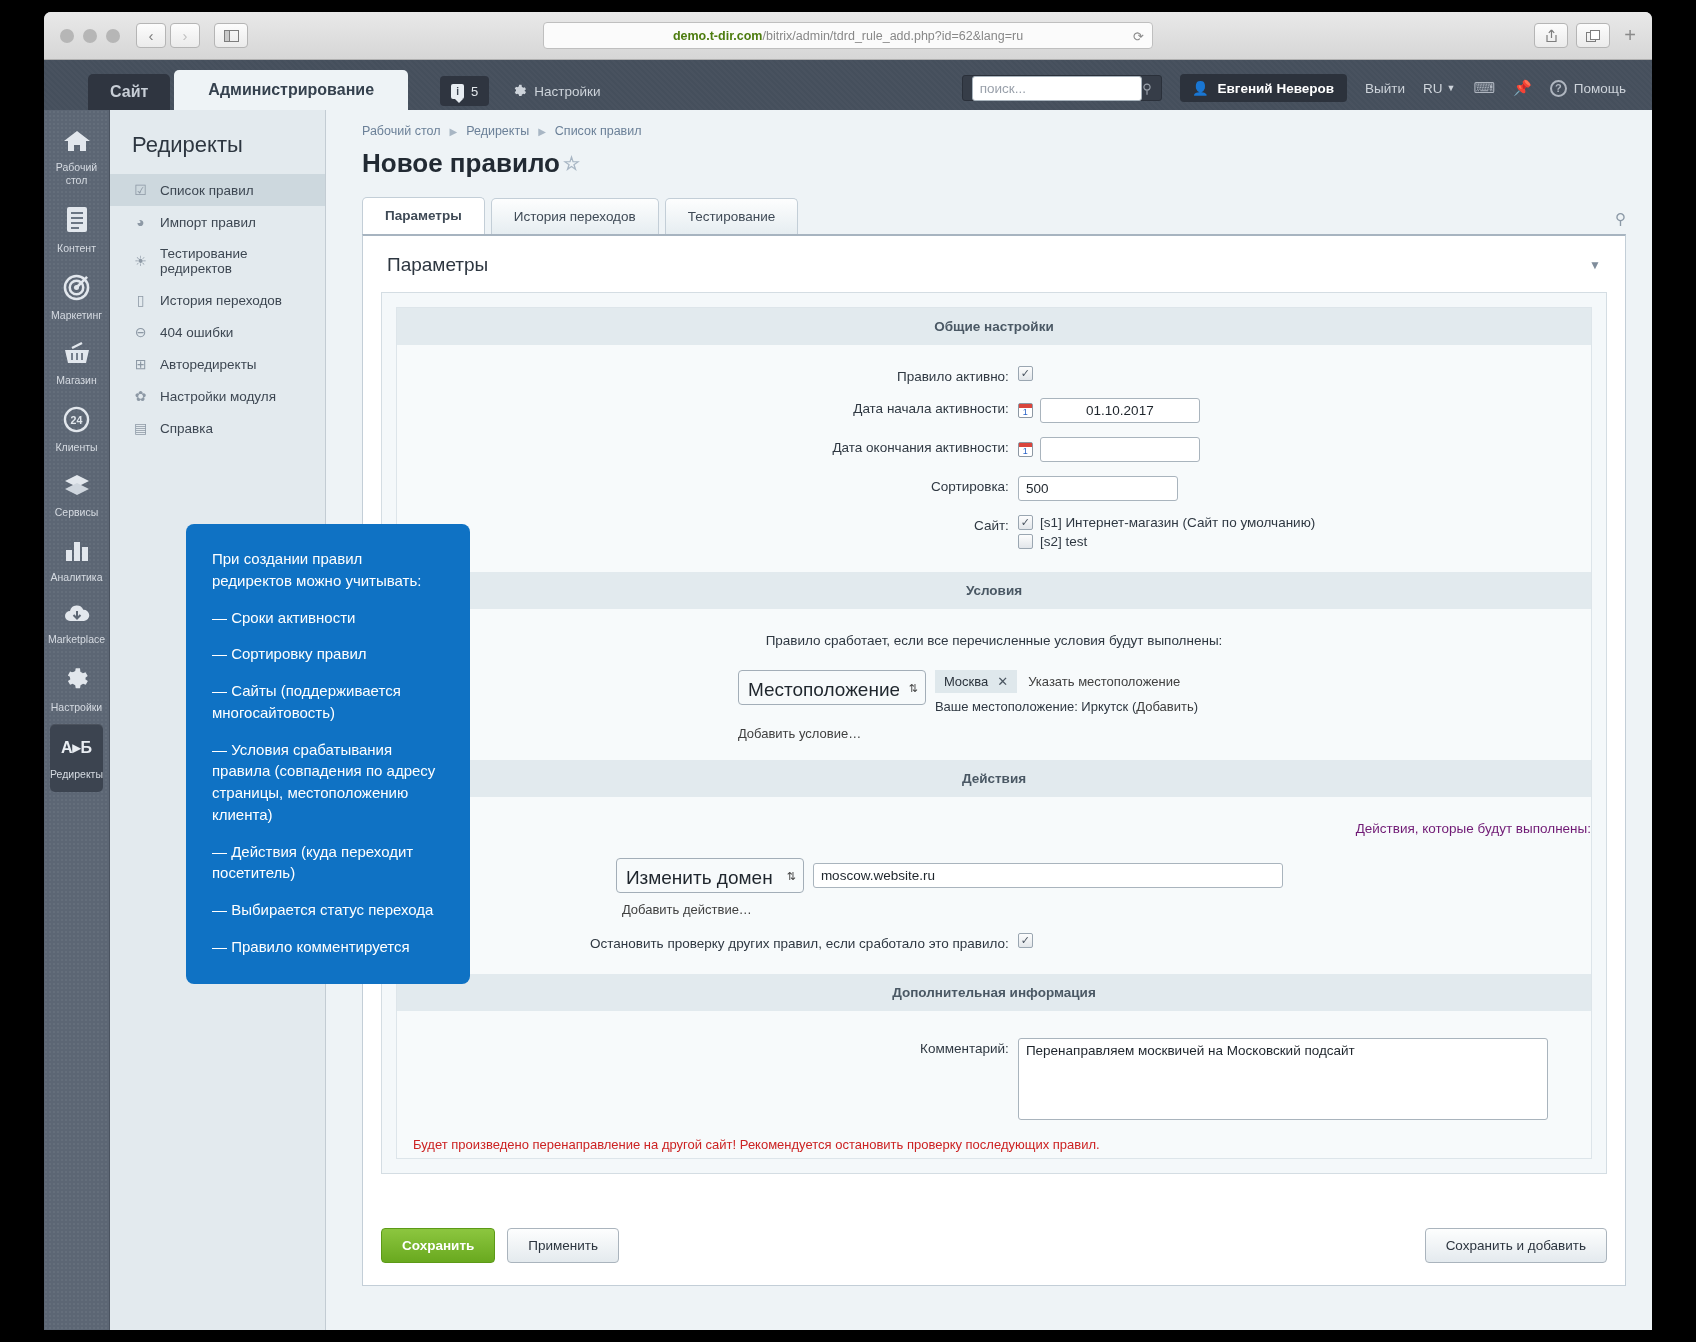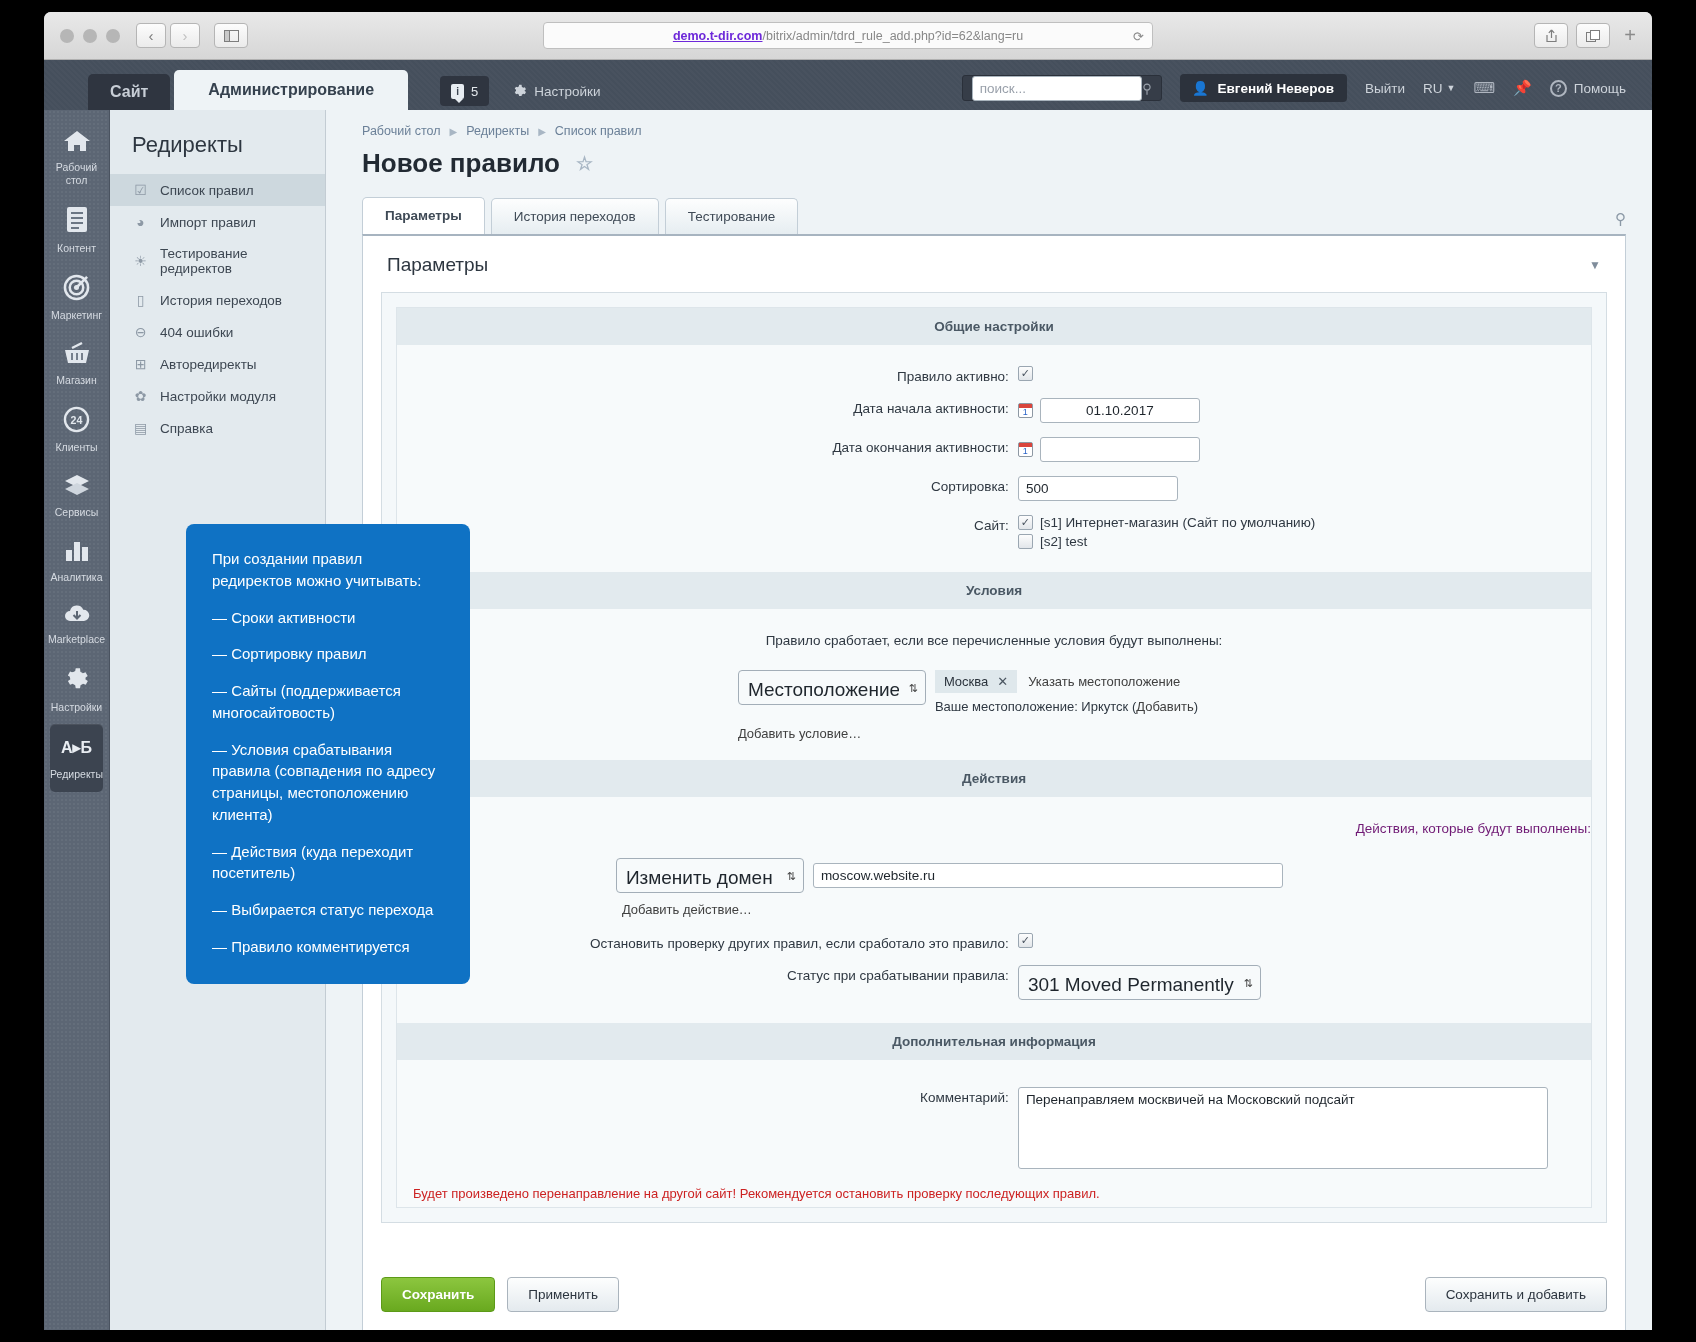--- a/index.html
+++ b/index.html
@@ -45,21 +45,21 @@
     border-radius:4px;
     display:flex; align-items:center; justify-content:center;
   }
   .urlbar {
     position:absolute; left:50%; transform:translateX(-50%);
     width:610px; height:27px;
     background:#fbfbfb; border:1px solid #bfbfbf; border-radius:4px;
     display:flex; align-items:center; justify-content:center;
     font-size:12.5px; color:#888;
   }
-  .urlbar .host { color:#6d28d9; font-weight:bold;text-decoration:underline; }
+  .urlbar .host { color:#4d7c0f; font-weight:bold; }
   .reload {
     position:absolute; right:8px; top:50%; transform:translateY(-50%);
     font-size:13px; color:#8a8a8a;
   }
   .right-chrome { margin-left:auto; display:flex; gap:8px; align-items:center; }
   .plus { font-size:20px; color:#8a8a8a; margin-left:6px; }
 
   
   #page { position:absolute; left:0; top:48px; right:0; bottom:0; background:#fff; overflow:hidden; }
   .bx-header {
@@ -163,21 +163,21 @@
   .menu-item.active { background:#cdd8de; }
   .mi-ic { width:17px; text-align:center; color:#8d99a5; font-size:14px; flex:0 0 17px; }
 
   
   .main { flex:1; background:#eef3f6; overflow:hidden; position:relative; }
   .crumbs { padding:14px 0 0 36px; font-size:12.5px; color:#6b8098; display:flex; align-items:center; gap:9px; }
   .crumbs .sep { color:#a8b6c4; font-size:10px; }
   .crumbs a { color:#6b8098; text-decoration:none; }
   .page-title {
     padding:10px 0 0 36px; font-size:26px; font-weight:bold; color:#222a33;
-    display:flex; align-items:center; gap:16px;
+    display:flex; align-items:center; gap:3px;
   }
   .star { color:#a8b6c4; font-size:19px; }
   .tabs { display:flex; gap:6px; padding:18px 0 0 36px; align-items:flex-end; position:relative; z-index:2; }
   .tab {
     background:linear-gradient(#fdfefe,#e6edf1);
     border:1px solid #c3ced7; border-bottom:none;
     border-radius:5px 5px 0 0;
     padding:10px 22px; font-size:13.5px; color:#3f4a56;
   }
   .tab.active { background:#fff; font-weight:bold; padding-bottom:11px; }
@@ -609,30 +609,20 @@
                 </div>
                 <div style="padding-left:52%;margin-left:-396px;margin-top:7px;">
                   <a class="lnk">Добавить действие…</a>
                 </div>
                 <div class="row" style="margin-top:8px;">
                   <div class="lbl">Остановить проверку других правил, если сработало это правило:</div>
                   <div class="fld">
                       <span class="cb">✓</span>
                     </div>
                 </div>
-                <div class="row">
-                  <div class="lbl">Статус при срабатывании правила:</div>
-                  <div class="fld">
-                    <span class="selwrap">
-                      <select class="sel">
-                        <option>301 Moved Permanently</option>
-                      </select>
-                    </span>
-                  </div>
-                </div>
               </div>
 
               <div class="sec-head">Дополнительная информация</div>
               <div class="sec-pad" style="padding:20px 0 6px;">
                 <div class="row">
                   <div class="lbl">Комментарий:</div>
                   <div class="fld">
                     <textarea style="width: 530px; height: 82px; resize: none;">Перенаправляем москвичей на Московский подсайт</textarea>
                   </div>
                 </div>

